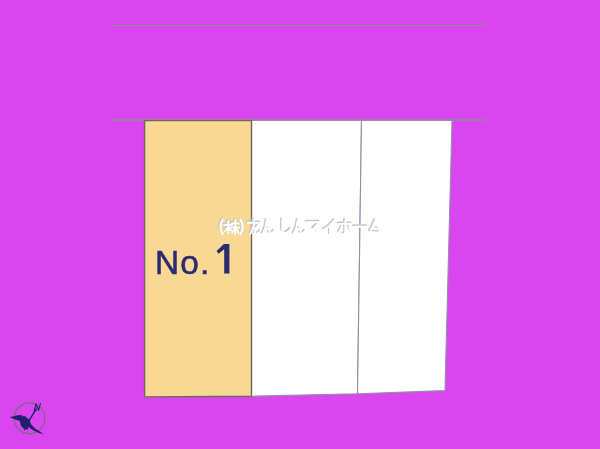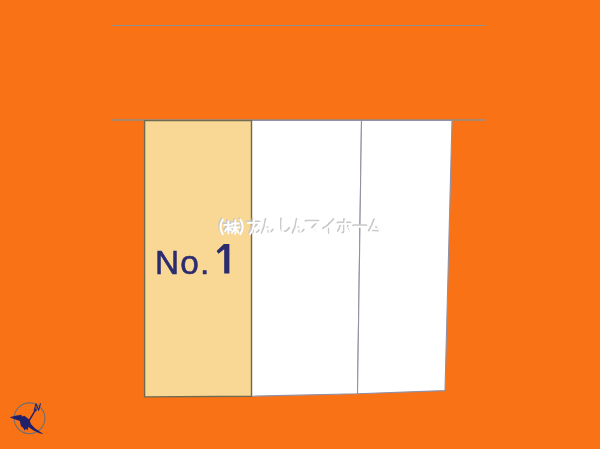--- a/index.html
+++ b/index.html
@@ -1,16 +1,16 @@
 <!DOCTYPE html>
 <html><head>
 <meta charset="utf-8">
 <style>
   html,body{margin:0;padding:0;background:#ffffff;}
-  #canvas{position:relative;width:600px;height:449px;background:#f97316;overflow:hidden;
+  #canvas{position:relative;width:600px;height:449px;background:#d946ef;overflow:hidden;
           font-family:"Liberation Sans", sans-serif;}
   svg{position:absolute;left:0;top:0;}
 </style>
 </head>
 <body>
 <div id="canvas">
 <svg width="600" height="449" viewBox="0 0 600 449">
 
   <line x1="112" y1="25.5" x2="485" y2="25.5" stroke="#8e8e8e" stroke-width="1.2"></line>
 

